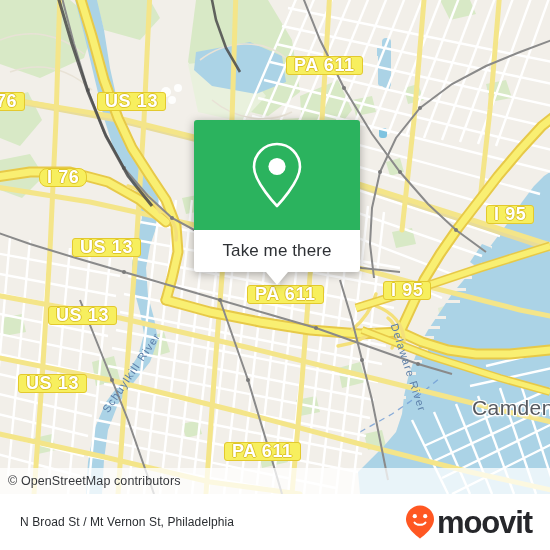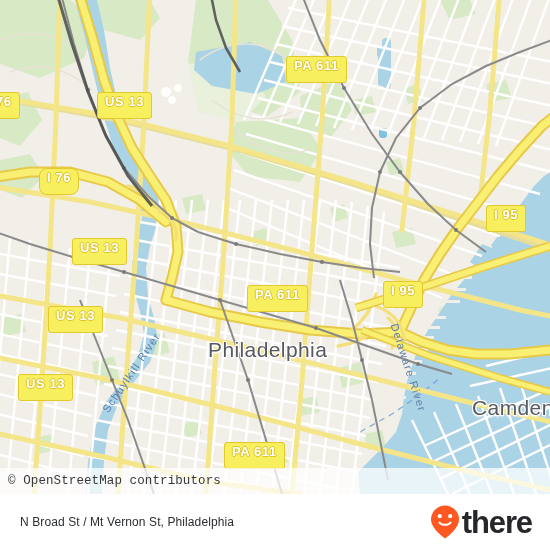--- a/index.html
+++ b/index.html
@@ -55,24 +55,24 @@
     text-shadow: none;
   }
 
   
   .shield {
     position: absolute;
     background: #f7ef5e;
     border: 1.6px solid #e3c92e;
     border-radius: 3px;
     color: #ffffff;
-    font-size: 13px;
+    font-size: 18px;
     font-weight: bold;
     letter-spacing: .6px;
-    padding: 2px 7px 10px 7px;
+    padding: 2px 7px 2px 7px;
     line-height: 13px;
     text-shadow:
        1px 0 0 #ddc52c, -1px 0 0 #ddc52c,
        0 1px 0 #ddc52c,  0 -1px 0 #ddc52c;
     white-space: nowrap;
   }
 
   
   #callout {
     position: absolute;
@@ -122,21 +122,20 @@
     height: 26px;
     background: rgba(255,255,255,.74);
     display: flex;
     align-items: center;
   }
   #attribution-text {
     font-size: 12.5px;
     color: #36383c;
     padding-left: 8px;
     letter-spacing: .1px;
-    font-family: Liberation Mono, monospace;
   }
 
   
   #footer {
     position: absolute;
     left: 0;
     top: 494px;
     width: 550px;
     height: 56px;
     background: #ffffff;
@@ -467,51 +466,63 @@
         <g>
           <path d="M356,308 L420,288 L480,268 L550,246" stroke="#e7c948" stroke-width="9" fill="none"></path>
           <path d="M356,308 L420,288 L480,268 L550,246" stroke="#f9ef72" stroke-width="6" fill="none"></path>
           <path d="M362,330 L430,356 L500,378 L550,392" stroke="#e7c948" stroke-width="8" fill="none"></path>
           <path d="M362,330 L430,356 L500,378 L550,392" stroke="#f9ef72" stroke-width="5" fill="none"></path>
         </g>
 
       </g>
     </svg>
 
-    <div class="map-label city-label" style="left:208px; top:338px;">Philadelphia</div>
     <div class="map-label city-label" style="left:472px; top:396px;">Camden</div>
 
     <div class="map-label water-label" style="left:400px; top:322px; transform:rotate(72deg); transform-origin: left top;">Delaware River</div>
     <div class="map-label water-label" style="left:100px; top:408px; transform:rotate(-56deg); transform-origin: left top;">Schuylkill River</div>
 
     <div class="shield" style="left:286px; top:56px;">PA 611</div>
     <div class="shield" style="left:97px; top:92px;">US 13</div>
     <div class="shield" style="left:-12px; top:92px;">76</div>
     <div class="shield" style="left:39px; top:168px;border-radius:8px;">I 76</div>
     <div class="shield" style="left:72px; top:238px;">US 13</div>
     <div class="shield" style="left:48px; top:306px;">US 13</div>
     <div class="shield" style="left:18px; top:374px;">US 13</div>
     <div class="shield" style="left:247px; top:285px;">PA 611</div>
     <div class="shield" style="left:383px; top:281px;">I 95</div>
     <div class="shield" style="left:486px; top:205px;">I 95</div>
     <div class="shield" style="left:224px; top:442px;">PA 611</div>
 
+    <div id="callout">
+      <div id="callout-green">
+        <svg width="56" height="70" viewBox="0 0 56 70">
+          <path d="M28,4 C15.3,4 5,14.3 5,27 C5,42 28,66 28,66 C28,66 51,42 51,27
+                   C51,14.3 40.7,4 28,4 Z" fill="none" stroke="#ffffff" stroke-width="2.6" stroke-linejoin="round"></path>
+          <circle cx="28" cy="26.5" r="8.6" fill="#ffffff"></circle>
+        </svg>
+      </div>
+      <div id="callout-white">
+        <span id="callout-label">Take me there</span>
+      </div>
+      <div id="callout-tail"></div>
+    </div>
 
     <div id="attribution">
       <span id="attribution-text">© OpenStreetMap contributors</span>
     </div>
   </div>
 
   <div id="footer">
     <span id="footer-title">N Broad St / Mt Vernon St, Philadelphia</span>
     <div id="brand">
       <svg width="32" height="36" viewBox="0 0 32 36">
         <path d="M16,1.5 C8.3,1.5 2,7.8 2,15.5 C2,25 16,34.5 16,34.5
                  C16,34.5 30,25 30,15.5 C30,7.8 23.7,1.5 16,1.5 Z" fill="#ff5722"></path>
         <circle cx="10.8" cy="12.2" r="2.1" fill="#ffffff"></circle>
         <circle cx="21.2" cy="12.2" r="2.1" fill="#ffffff"></circle>
         <path d="M10.5,18.5 C12.4,21.6 19.6,21.6 21.5,18.5" fill="none" stroke="#ffffff" stroke-width="2" stroke-linecap="round"></path>
       </svg>
-      <span id="brand-name">there</span>
+      <span id="brand-name">moovit</span>
     </div>
   </div>
 
 </div>
 
 </body></html>

